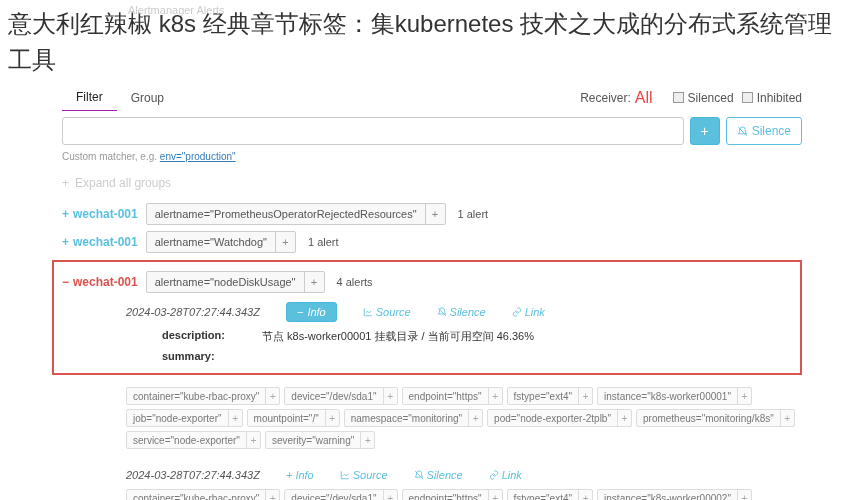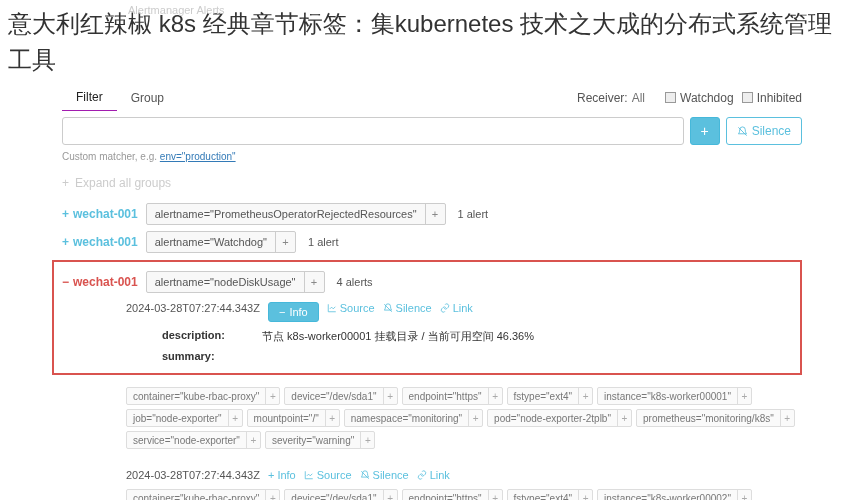--- a/index.html
+++ b/index.html
@@ -5,40 +5,40 @@
 * { box-sizing: border-box; margin: 0; padding: 0; font-family: -apple-system, BlinkMacSystemFont, "Segoe UI", Helvetica, Arial, sans-serif; }
 body { background: #fff; color: #333; font-size: 12px; }
 .page-title { font-size: 24px; padding: 6px 22px 2px 8px; line-height: 1.5; color: #333; font-weight: 400; }
 .faint-bg-text { position: absolute; top: 4px; left: 128px; color: #ccc; font-size: 11px; }
 .panel { margin: 0 auto; width: 740px; position: relative; }
 .nav-row { display: flex; align-items: center; padding: 4px 0 2px 0; }
 .nav-tab { padding: 6px 14px; font-size: 12px; color: #555; cursor: pointer; }
 .nav-tab.active { border-bottom: 1px solid #a21caf; color: #222; }
 .nav-spacer { flex: 1; }
 .receiver-lbl { color: #555; font-size: 12px; margin-right: 4px; }
-.receiver-val { color: #737373; font-size: 12px; margin-right: 12px; }
+.receiver-val { color: #ef4444; font-size: 16px; margin-right: 12px; }
 .chk { display: inline-flex; align-items: center; margin-left: 8px; color: #555; font-size: 12px; }
 .chk-box { width: 11px; height: 11px; border: 1px solid #999; margin-right: 4px; background: #eee; }
 .search-row { display: flex; gap: 6px; padding: 4px 0; }
 .search-input { flex: 1; height: 28px; border: 1px solid #ccc; border-radius: 3px; padding: 0 8px; font-size: 12px; }
 .btn-add { width: 30px; height: 28px; background: #5bc0de; border: 1px solid #46b8da; color: #fff; border-radius: 3px; font-size: 14px; display:flex; align-items:center; justify-content:center; }
 .btn-silence { height: 28px; padding: 0 10px; border: 1px solid #5bc0de; color: #5bc0de; background: #fff; border-radius: 3px; font-size: 12px; display:flex; align-items:center; gap:4px; }
 .hint-row { font-size: 10px; color: #999; padding: 2px 0 10px 0; }
 .hint-row a { color: #337ab7; text-decoration: underline; }
 .expand-all { color: #ccc; font-size: 12px; padding: 4px 0 10px 0; display:flex; align-items:center; gap:6px; }
 
 .group-row { display: flex; align-items: center; gap: 8px; padding: 3px 0; }
 .group-toggle { color: #5bc0de; font-size: 12px; font-weight: 600; display:flex; align-items:center; gap:4px; min-width: 72px; }
 .label-chip { display: inline-flex; align-items: center; border: 1px solid #ccc; background: #f8f8f8; border-radius: 2px; font-size: 11px; color: #555; height: 22px; }
 .label-chip .txt { padding: 0 8px; }
 .label-chip .plus { border-left: 1px solid #ccc; width: 20px; text-align: center; color: #888; height:100%; display:flex; align-items:center; justify-content:center; }
 .alert-count { color: #555; font-size: 11px; margin-left: 4px; }
 
 .highlight-box { border: 2px solid #d9534f; padding: 6px 8px 8px 8px; margin: 4px 0 8px -10px; }
-.detail-row { display: flex; align-items: flex-start; gap: 8px; padding: 6px 0 4px 64px; }
+.detail-row { display: flex; align-items: center; gap: 26px; padding: 6px 0 4px 64px; font-style: italic; }
 .timestamp { font-size: 11px; color: #555; }
 .btn-info { background: #5bc0de; color: #fff; border: 1px solid #46b8da; border-radius: 3px; padding: 3px 10px; font-size: 11px; display:inline-flex; align-items:center; gap:4px; }
 .link-action { color: #5bc0de; font-size: 11px; display:inline-flex; align-items:center; gap:3px; }
 .kv-row { display:flex; padding: 3px 0 3px 100px; font-size: 11px; }
 .kv-key { width: 88px; text-align: left; font-weight: 600; color: #333; }
 .kv-val { padding-left: 12px; color: #333; }
 
 .tag-cloud { padding: 4px 0 4px 64px; display:flex; flex-wrap: wrap; gap: 4px; }
 .tag { display:inline-flex; align-items:center; border:1px solid #ddd; background:#fafafa; border-radius:2px; font-size:10px; color:#777; height:18px; }
 .tag .t { padding:0 6px; }
@@ -56,21 +56,21 @@
 <div class="panel">
 
   <div class="nav-row">
     <div class="nav-tab active">Filter</div>
     <div class="nav-tab">Group</div>
     <div class="nav-spacer"></div>
     <span class="receiver-lbl">Receiver:</span>
     <span class="receiver-val">All</span>
     <label class="chk">
         <span class="chk-box"></span>
-        <span>Watchdog</span>
+        <span>Silenced</span>
       </label>
     <label class="chk">
         <span class="chk-box"></span>
         <span>Inhibited</span>
       </label>
   </div>
 
   <div class="search-row">
     <input class="search-input" placeholder="" style="">
     <button class="btn-add">+</button>

